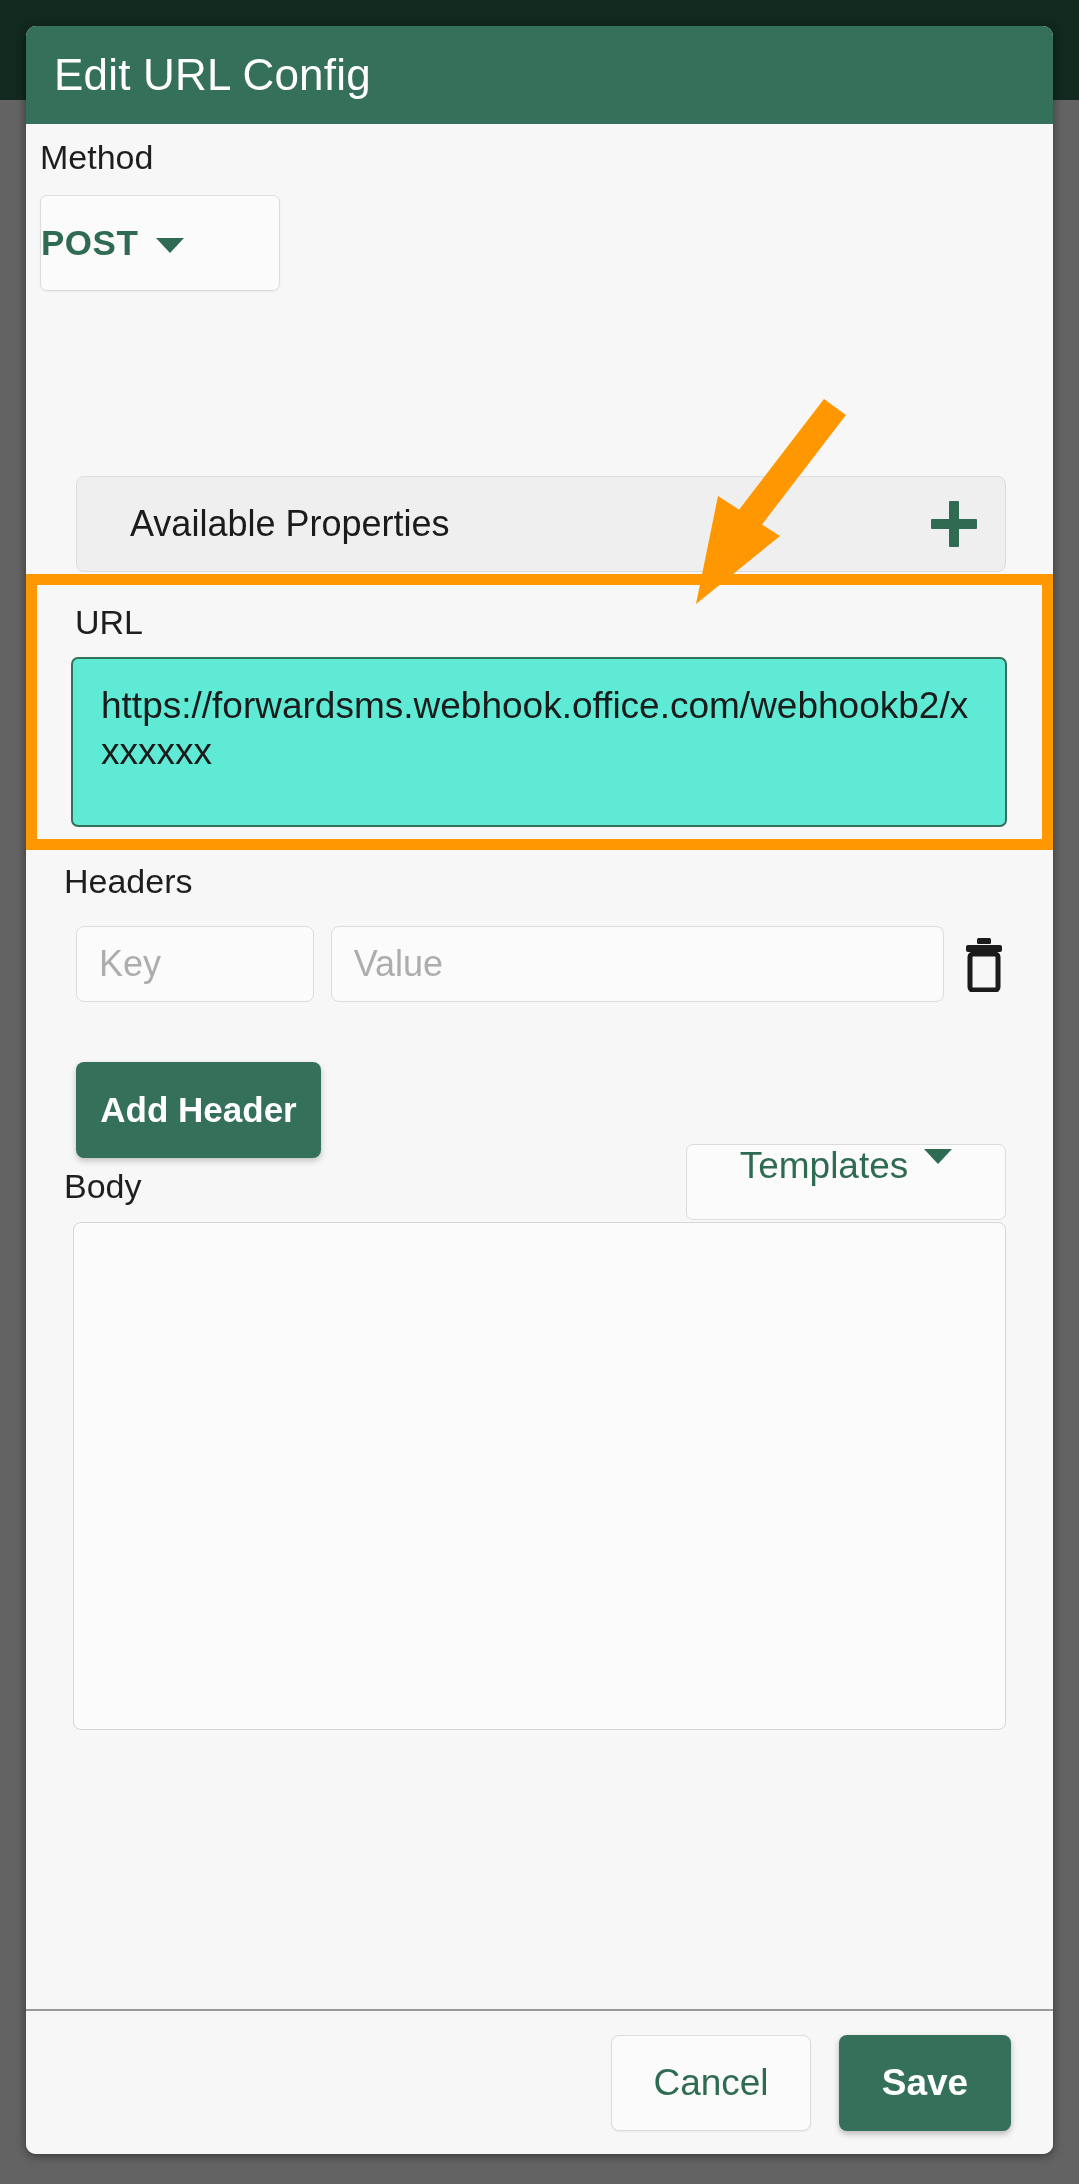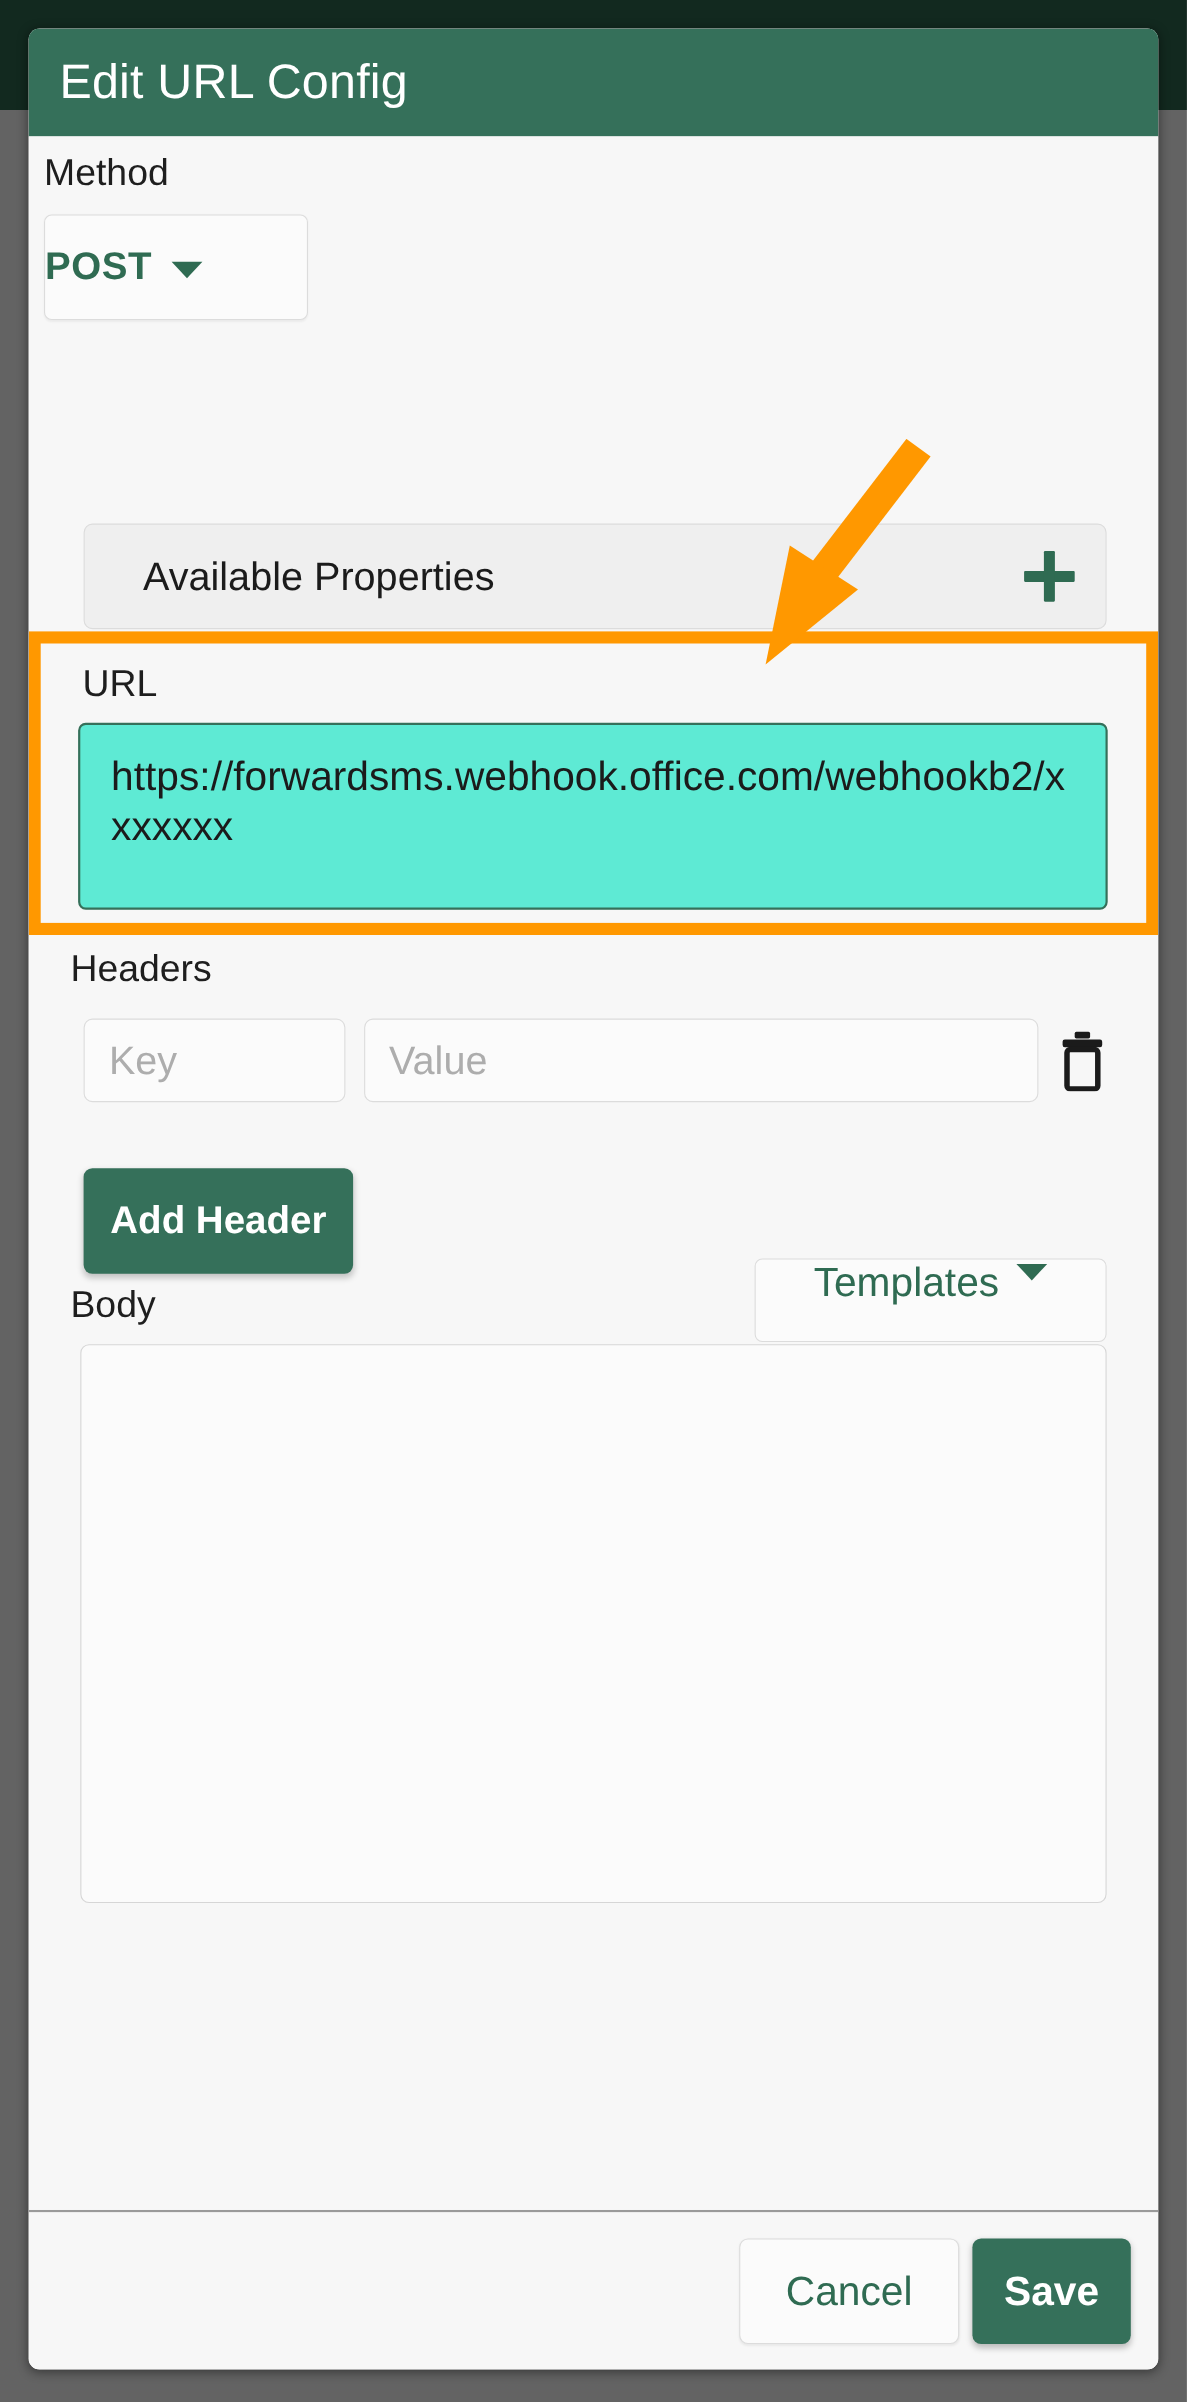--- a/index.html
+++ b/index.html
@@ -277,40 +277,40 @@
 
   
   #dialog-footer {
     height: 145px;
     min-height: 145px;
     border-top: 2px solid #9a9a9a;
     background: #f7f7f7;
     display: flex;
     align-items: center;
     justify-content: flex-end;
-    padding-right: 25px;
+    padding-right: 42px;
     box-sizing: border-box;
   }
   #cancel-button {
     width: 200px;
     height: 96px;
     background: #fbfbfb;
     border: 1.5px solid #dcdcdc;
     border-radius: 8px;
     display: flex;
     align-items: center;
     justify-content: center;
     color: #2f6b52;
     font-size: 37px;
     box-sizing: border-box;
     box-shadow: 0 1px 2px rgba(0,0,0,0.06);
   }
   #save-button {
-    margin-left: 12px;
-    width: 144px;
+    margin-left: 28px;
+    width: 172px;
     height: 96px;
     background: #35705A;
     border-radius: 8px;
     display: flex;
     align-items: center;
     justify-content: center;
     color: #ffffff;
     font-size: 37px;
     font-weight: 700;
     box-shadow: 0 3px 6px rgba(0,0,0,0.25);

